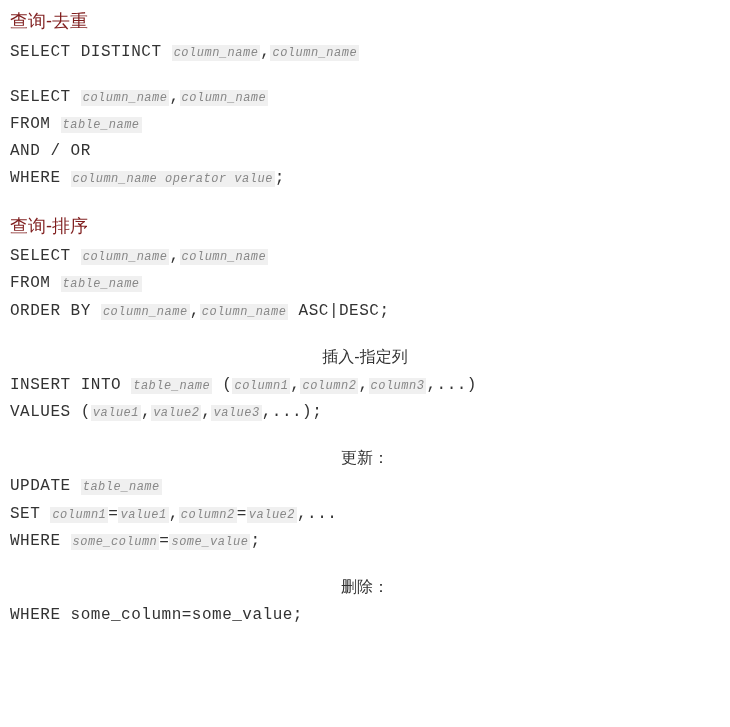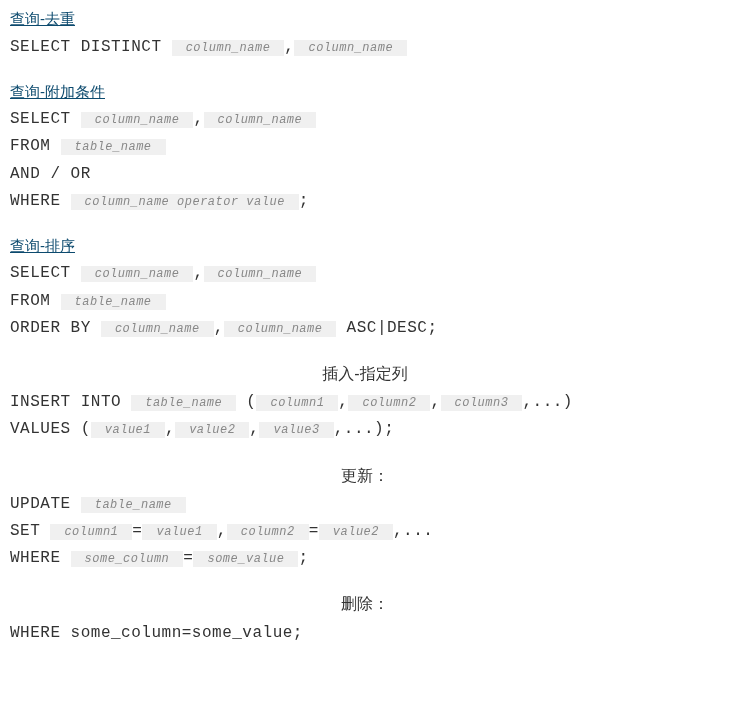--- a/index.html
+++ b/index.html
@@ -9,56 +9,54 @@
       padding: 6px 10px;
       width: 730px;
       box-sizing: border-box;
       color: #333;
       line-height: 1.7;
     }
     .section {
       margin-bottom: 18px;
     }
     .section-title {
-      color: #0c4a6e;
-      font-size: 15px;
+      color: #7f1d1d;
+      font-size: 18px;
       margin-bottom: 2px;
-      text-decoration: underline;
     }
     .section-title-black {
       color: #333;
       font-size: 16px;
       margin-bottom: 2px;
       text-align: center;
     }
     .code-line {
       font-family: "Courier New", Consolas, monospace;
       font-size: 16px;
       letter-spacing: 0.5px;
       white-space: pre;
     }
     .placeholder {
       background-color: #f0f0f0;
       color: #888;
       font-style: italic;
       font-size: 12px;
-      padding: 1px 14px;
+      padding: 1px 2px;
       font-family: "Courier New", Consolas, monospace;
     }
   </style>
 </head>
 <body>
 
 <div class="section">
   <div class="section-title">查询-去重</div>
   <div class="code-line"><span>SELECT DISTINCT </span><span class="placeholder">column_name</span><span>,</span><span class="placeholder">column_name</span></div>
 </div>
 
 <div class="section">
-  <div class="section-title">查询-附加条件</div>
   <div class="code-line"><span>SELECT </span><span class="placeholder">column_name</span><span>,</span><span class="placeholder">column_name</span></div>
   <div class="code-line"><span>FROM </span><span class="placeholder">table_name</span></div>
   <div class="code-line">AND / OR</div>
   <div class="code-line"><span>WHERE </span><span class="placeholder">column_name operator value</span><span>;</span></div>
 </div>
 
 <div class="section">
   <div class="section-title">查询-排序</div>
   <div class="code-line"><span>SELECT </span><span class="placeholder">column_name</span><span>,</span><span class="placeholder">column_name</span></div>
   <div class="code-line"><span>FROM </span><span class="placeholder">table_name</span></div>

